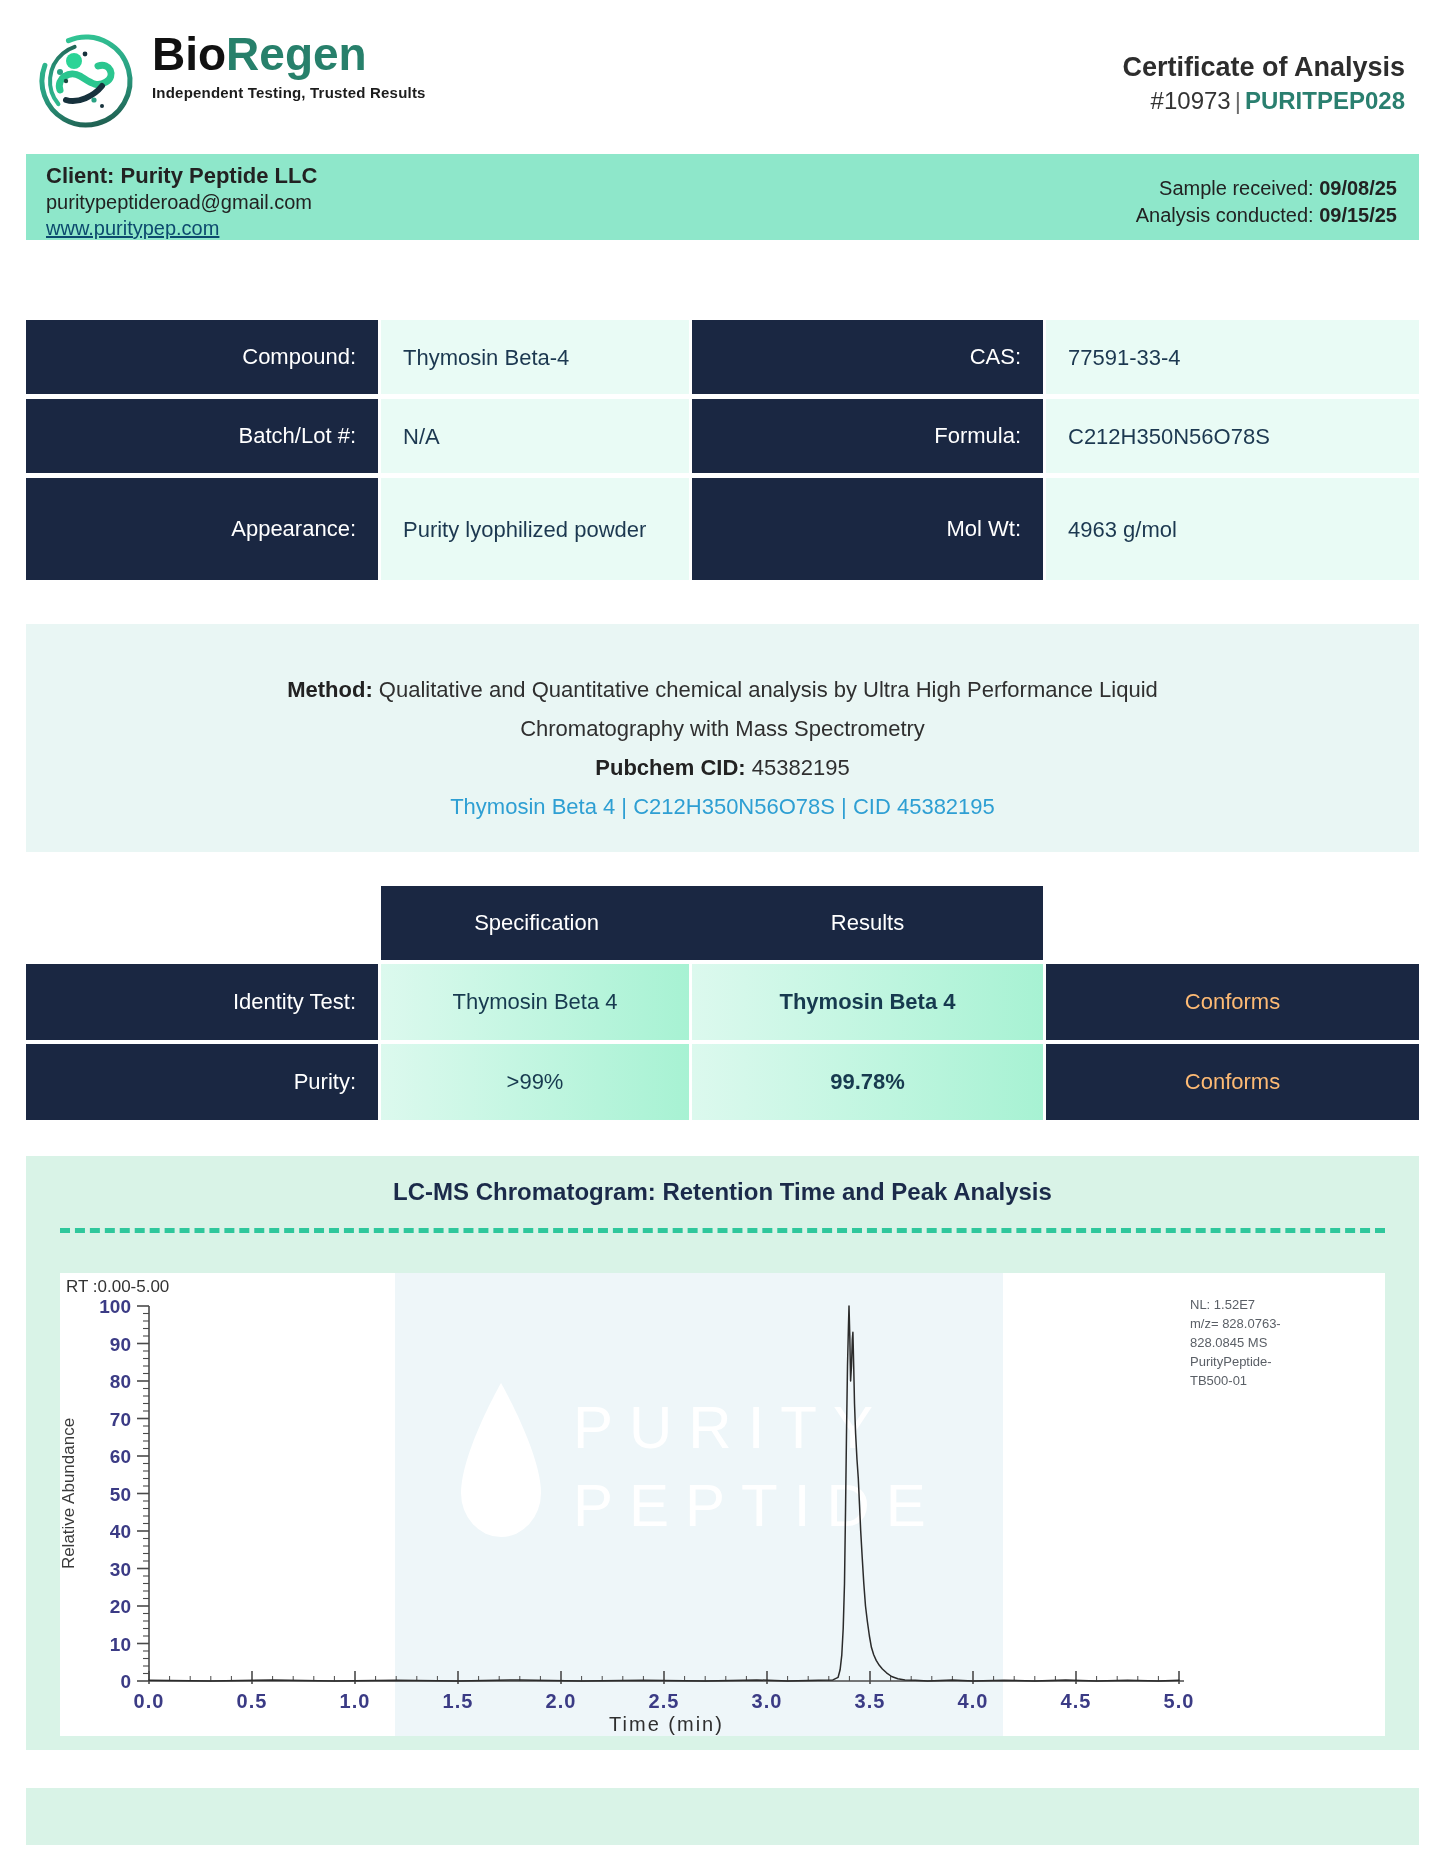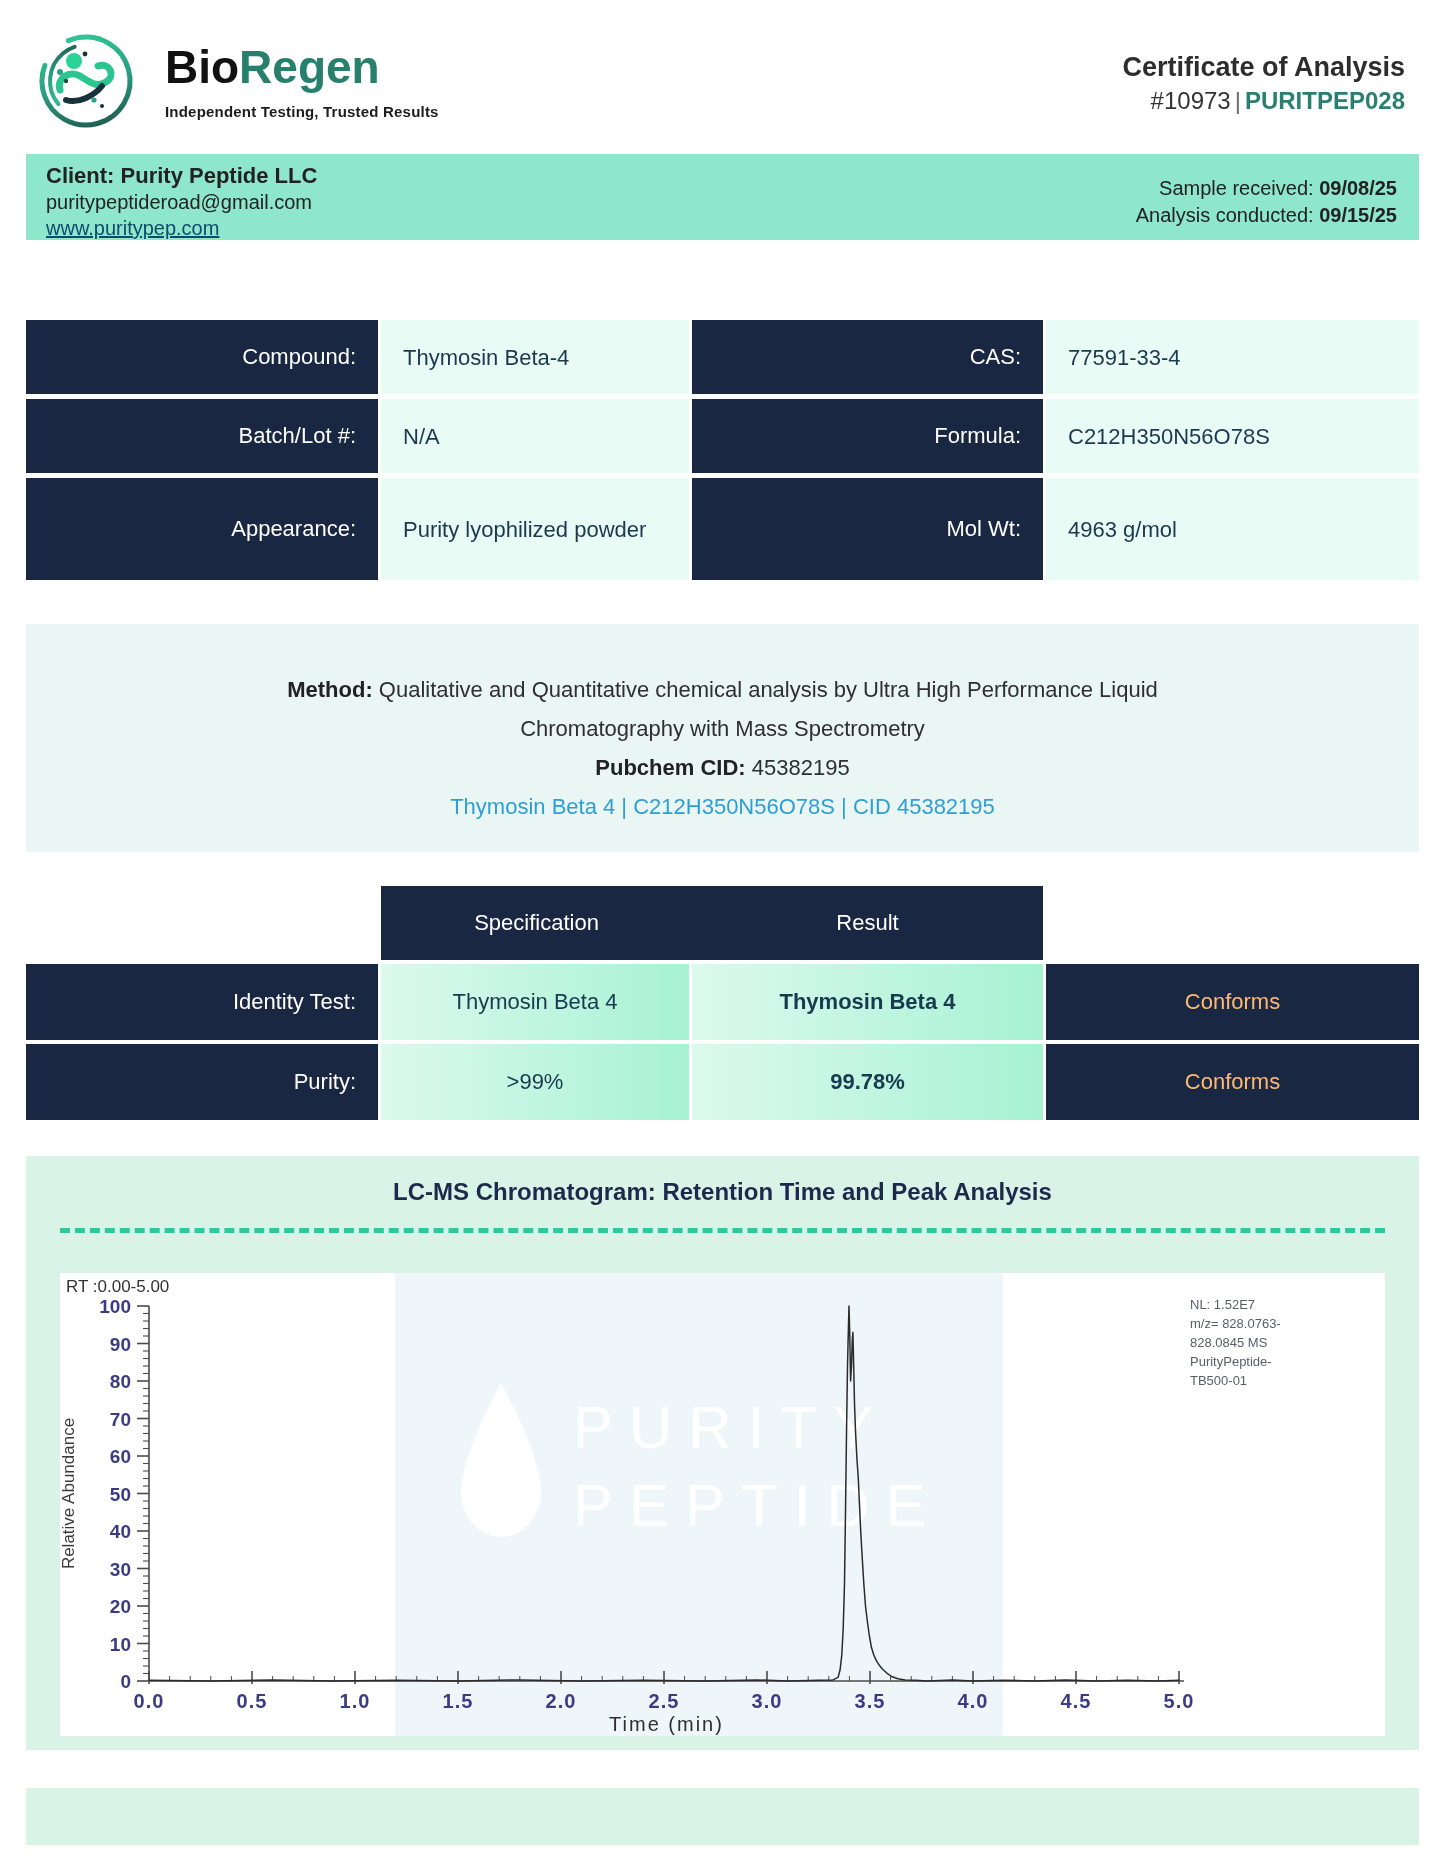--- a/index.html
+++ b/index.html
@@ -5,27 +5,27 @@
   * { margin:0; padding:0; box-sizing:border-box; }
   html,body { background:#ffffff; }
   body {
     font-family: "Liberation Sans", "DejaVu Sans", sans-serif;
     width:1445px; height:1870px; position:relative; color:#222;
   }
   .page { width:1445px; height:1870px; background:#fff; overflow:hidden; position:relative; }
 
   
   .header { display:flex; justify-content:space-between; align-items:flex-start; padding:30px 40px 0 36px; height:140px; }
-  .logo-wrap { display:flex; align-items:center; gap:29px; }
+  .logo-wrap { display:flex; gap:16px; }
   .logo-badge { width:100px; height:102px; }
   .logo-textcol { display:flex; flex-direction:column; }
   .logo-word { font-size:46px; font-weight:800; letter-spacing:0; line-height:48px; }
   .logo-word .bio { color:#111; }
   .logo-word .regen { color:#27806b; }
-  .logo-tag { font-size:15px; font-weight:700; color:#1c1c1c; margin-top:12px; letter-spacing:.2px; }
+  .logo-tag { font-size:15px; font-weight:700; color:#1c1c1c; margin-top:6px; letter-spacing:.2px; }
   .cert-block { text-align:right; margin-top:22px; }
   .cert-title { font-size:27px; font-weight:700; color:#2d2d2d; }
   .cert-sub { font-size:24px; margin-top:4px; color:#3a3a3a; }
   .cert-sub .num { font-weight:500; color:#333; }
   .cert-sub .sep { color:#6b6b6b; padding:0 4px; }
   .cert-sub .code { font-weight:700; color:#2a7f6f; }
 
   
   .client-bar { margin:14px 26px 0 26px; background:#8ee7ca; display:flex; justify-content:space-between; padding:9px 22px 9px 20px; height:86px; }
   .client-left { line-height:26px; }
@@ -150,21 +150,21 @@
     <div><span class="lbl">Method:</span><span> Qualitative and Quantitative chemical analysis by Ultra High Performance Liquid</span></div>
     <div>Chromatography with Mass Spectrometry</div>
     <div><span class="lbl">Pubchem CID:</span><span> 45382195</span></div>
     <div class="method-link">Thymosin Beta 4 | C212H350N56O78S | CID 45382195</div>
   </div>
 
   <div class="results-table">
     <div class="spacer-cell"></div>
     <div class="res-header">
       <div>Specification</div>
-      <div>Result</div>
+      <div>Results</div>
     </div>
     <div class="spacer-cell"></div>
 
     <div class="cell-dark">Identity Test:</div>
     <div class="cell-grad">Thymosin Beta 4</div>
     <div class="cell-grad bold">Thymosin Beta 4</div>
     <div class="cell-status">Conforms</div>
 
     <div class="cell-dark">Purity:</div>
     <div class="cell-grad">&gt;99%</div>

